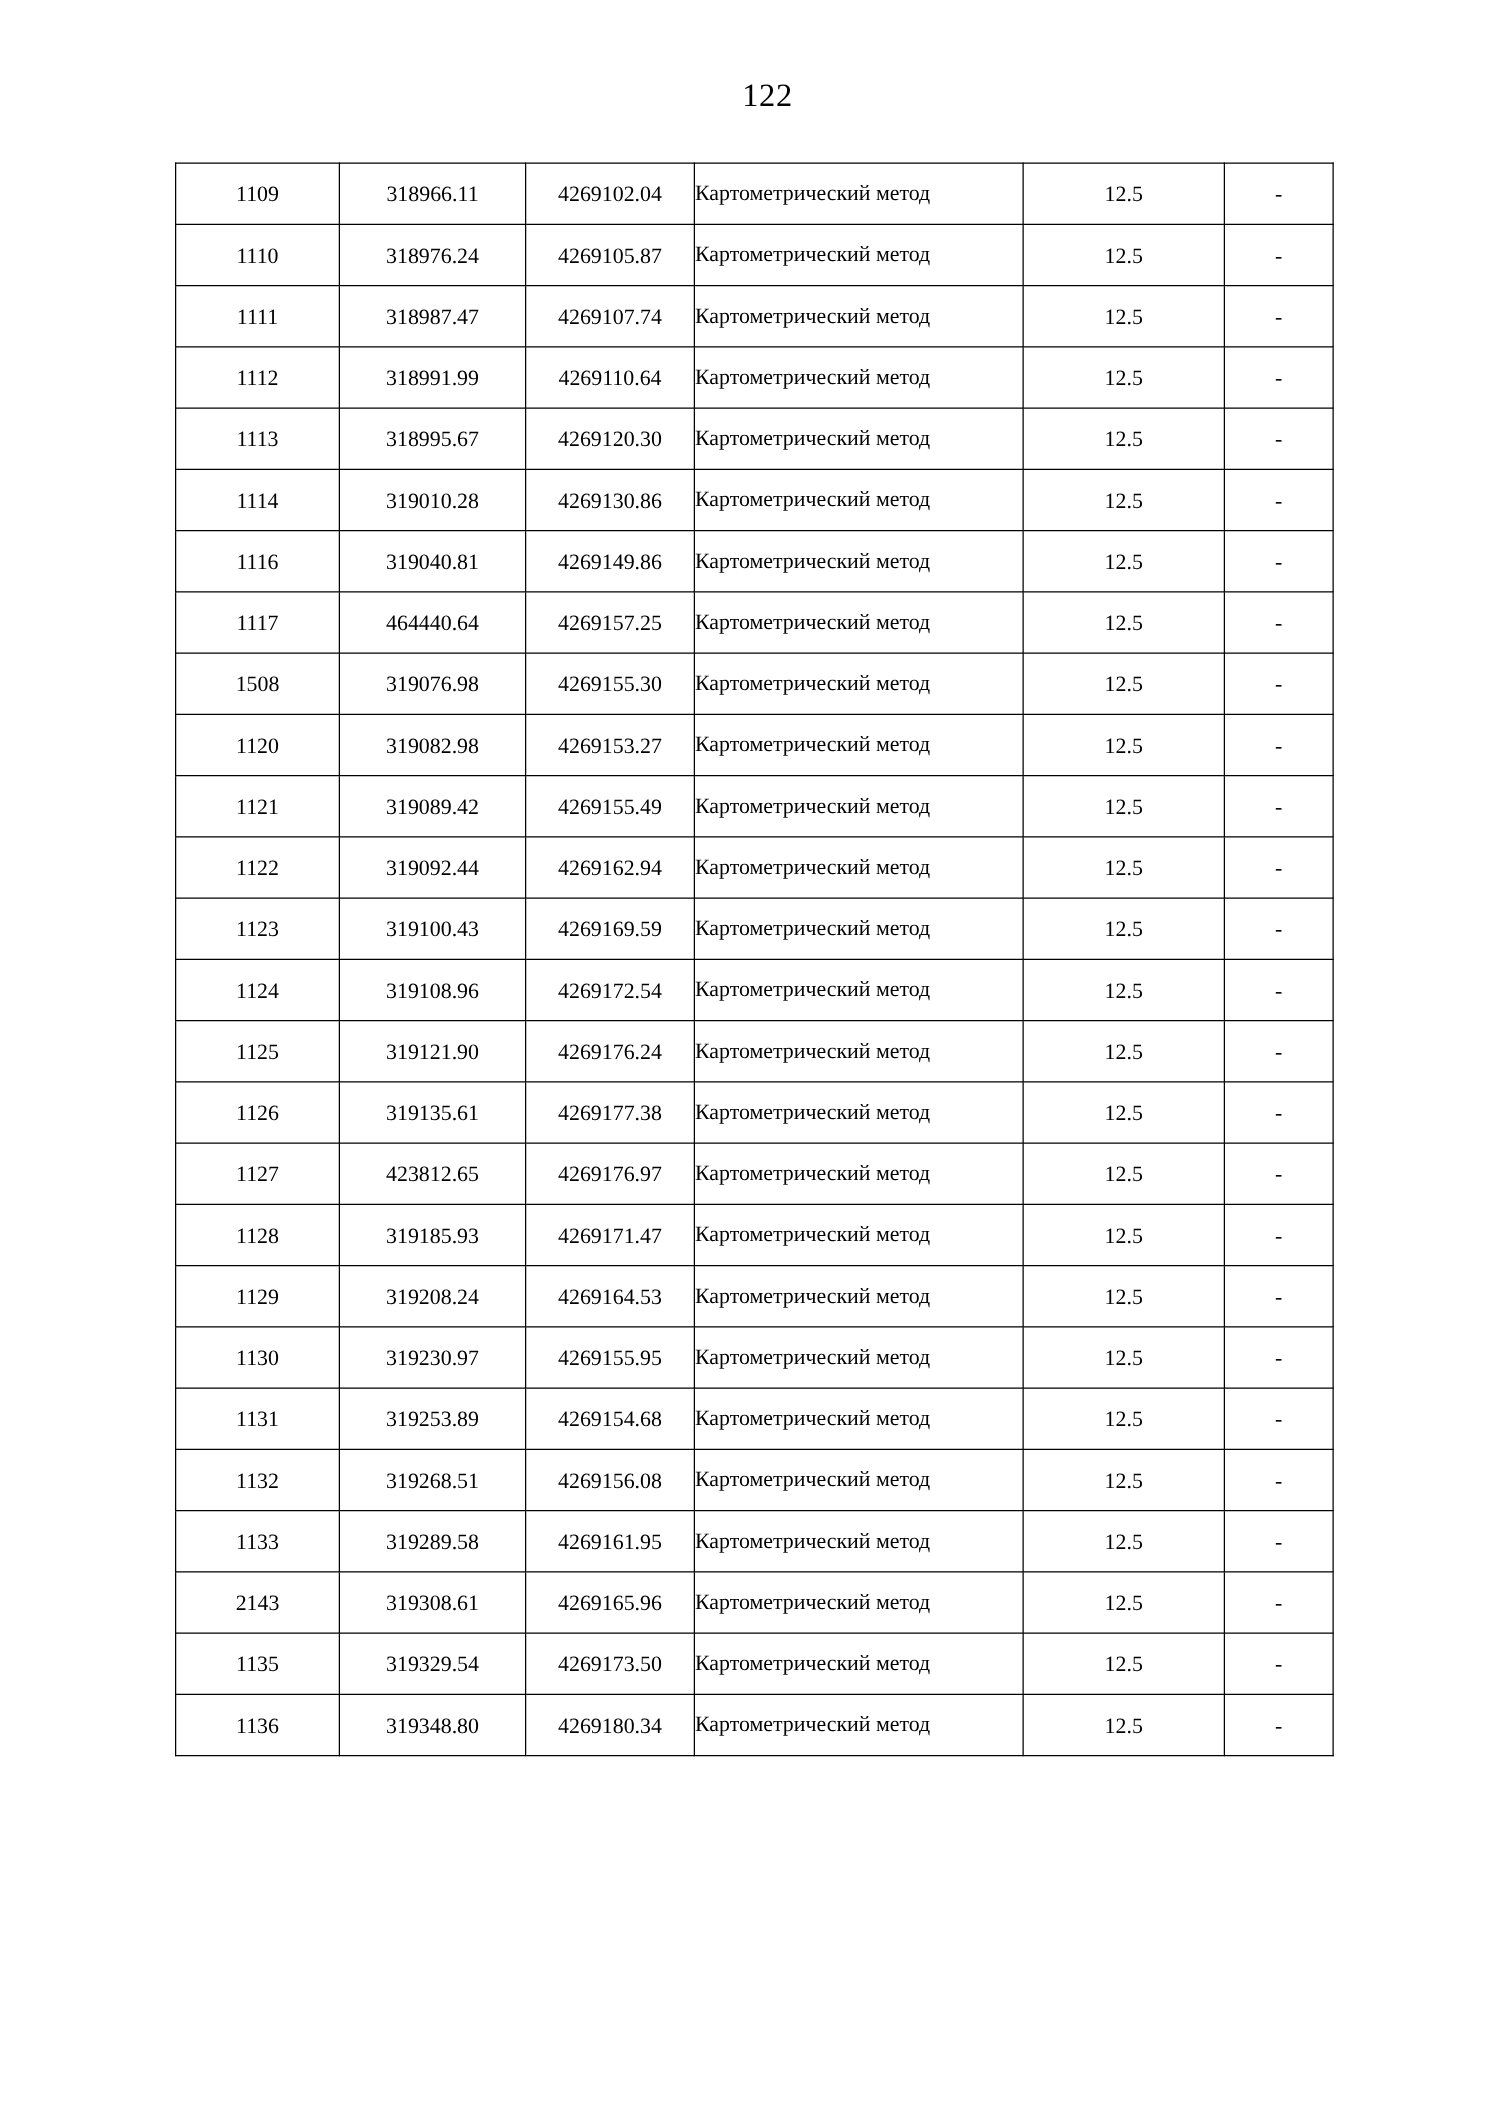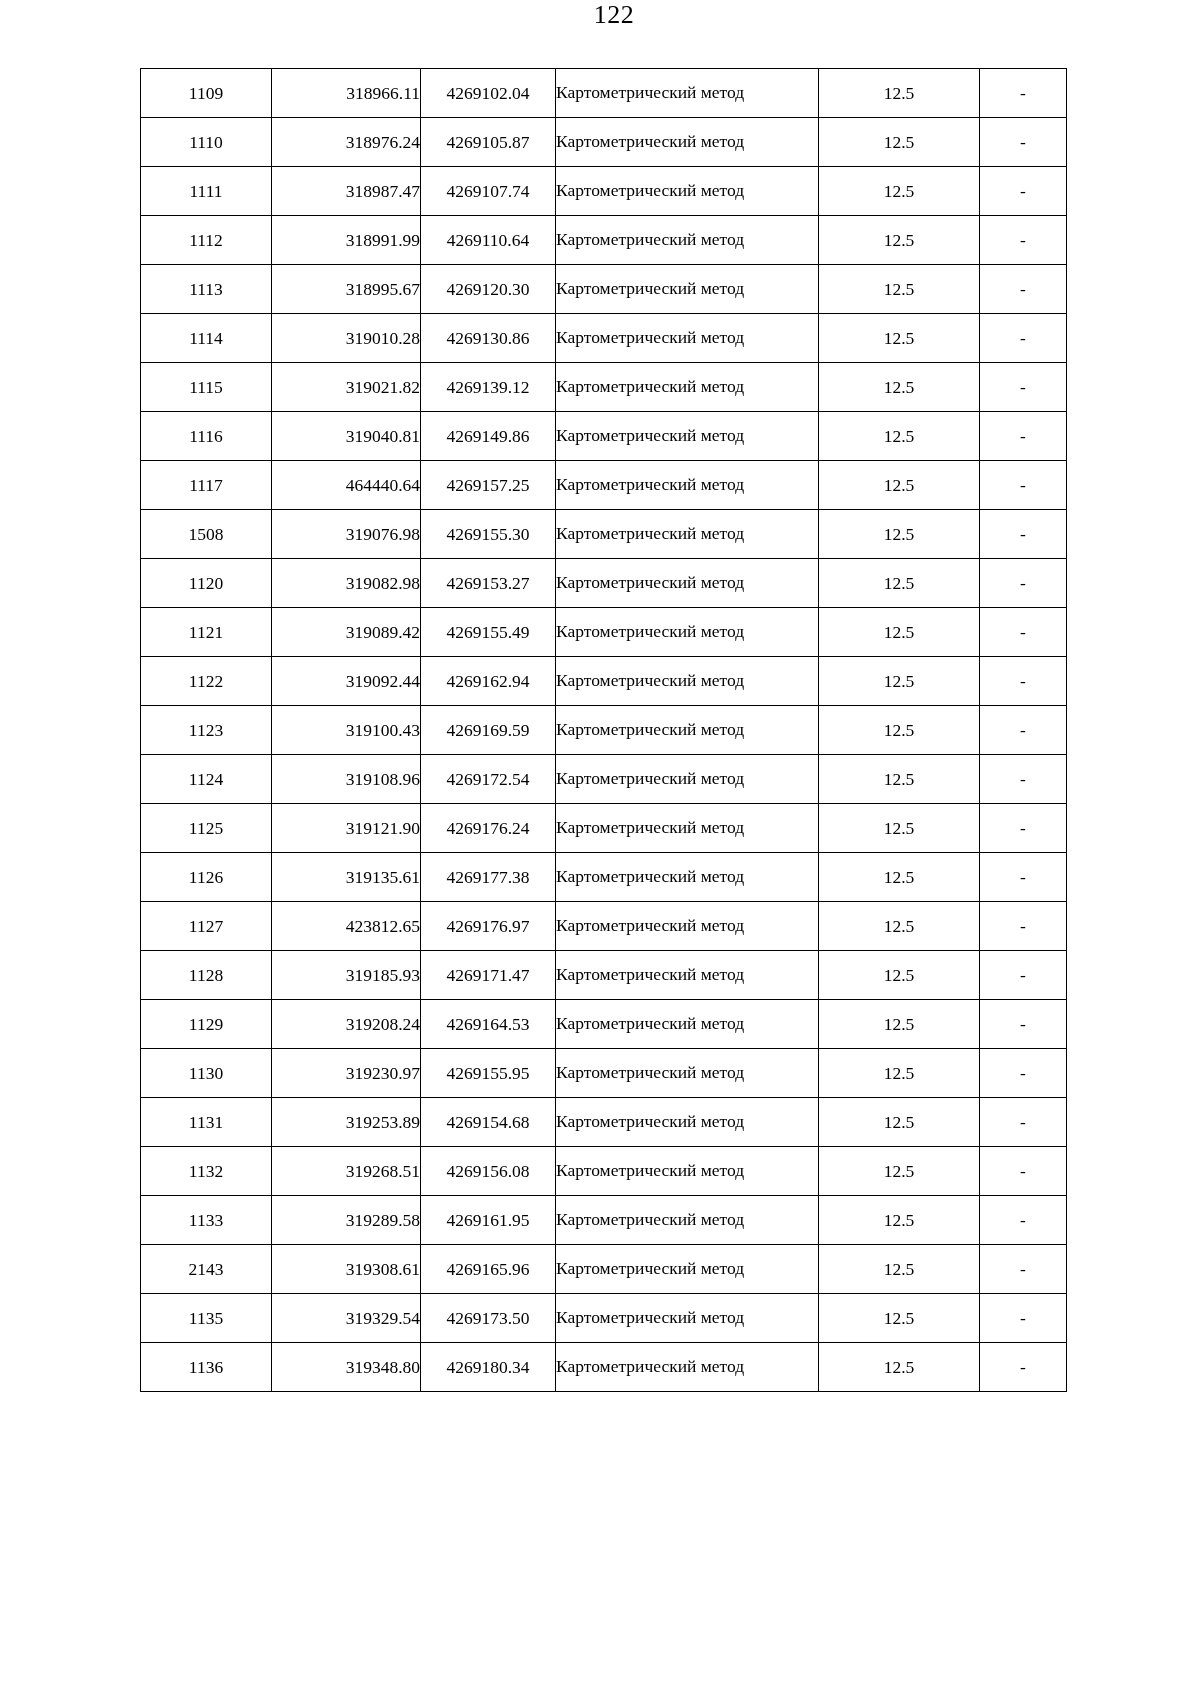--- a/index.html
+++ b/index.html
@@ -19,20 +19,21 @@
     width: 1200px;
     height: 1698px;
     box-sizing: border-box;
     padding: 0;
     position: relative;
   }
   .page-number {
     text-align: center;
     font-size: 26px;
     font-family: "Liberation Serif", serif;
+    margin-top: 62px;
     margin-bottom: 0;
     letter-spacing: 0.5px;
     padding-left: 28px;
   }
   .table-wrap {
     margin-top: 38px;
     margin-left: 140px;
     margin-right: 0;
     width: 920px;
   }
@@ -47,21 +48,21 @@
     padding: 0;
     vertical-align: middle;
     font-size: 17.5px;
   }
   td.c-num {
     width: 130px;
     text-align: center;
   }
   td.c-x {
     width: 148px;
-    text-align: right;
+    text-align: center;
   }
   td.c-y {
     width: 134px;
     text-align: center;
   }
   td.c-method {
     width: 262px;
     text-align: left;
     vertical-align: top;
     padding-left: 5px;
@@ -128,28 +129,20 @@
           </tr>
           <tr>
             <td class="c-num">1114</td>
             <td class="c-x">319010.28</td>
             <td class="c-y">4269130.86</td>
             <td class="c-method">Картометрический метод</td>
             <td class="c-acc">12.5</td>
             <td class="c-last">-</td>
           </tr>
           <tr>
-            <td class="c-num">1115</td>
-            <td class="c-x">319021.82</td>
-            <td class="c-y">4269139.12</td>
-            <td class="c-method">Картометрический метод</td>
-            <td class="c-acc">12.5</td>
-            <td class="c-last">-</td>
-          </tr>
-          <tr>
             <td class="c-num">1116</td>
             <td class="c-x">319040.81</td>
             <td class="c-y">4269149.86</td>
             <td class="c-method">Картометрический метод</td>
             <td class="c-acc">12.5</td>
             <td class="c-last">-</td>
           </tr>
           <tr>
             <td class="c-num">1117</td>
             <td class="c-x">464440.64</td>

